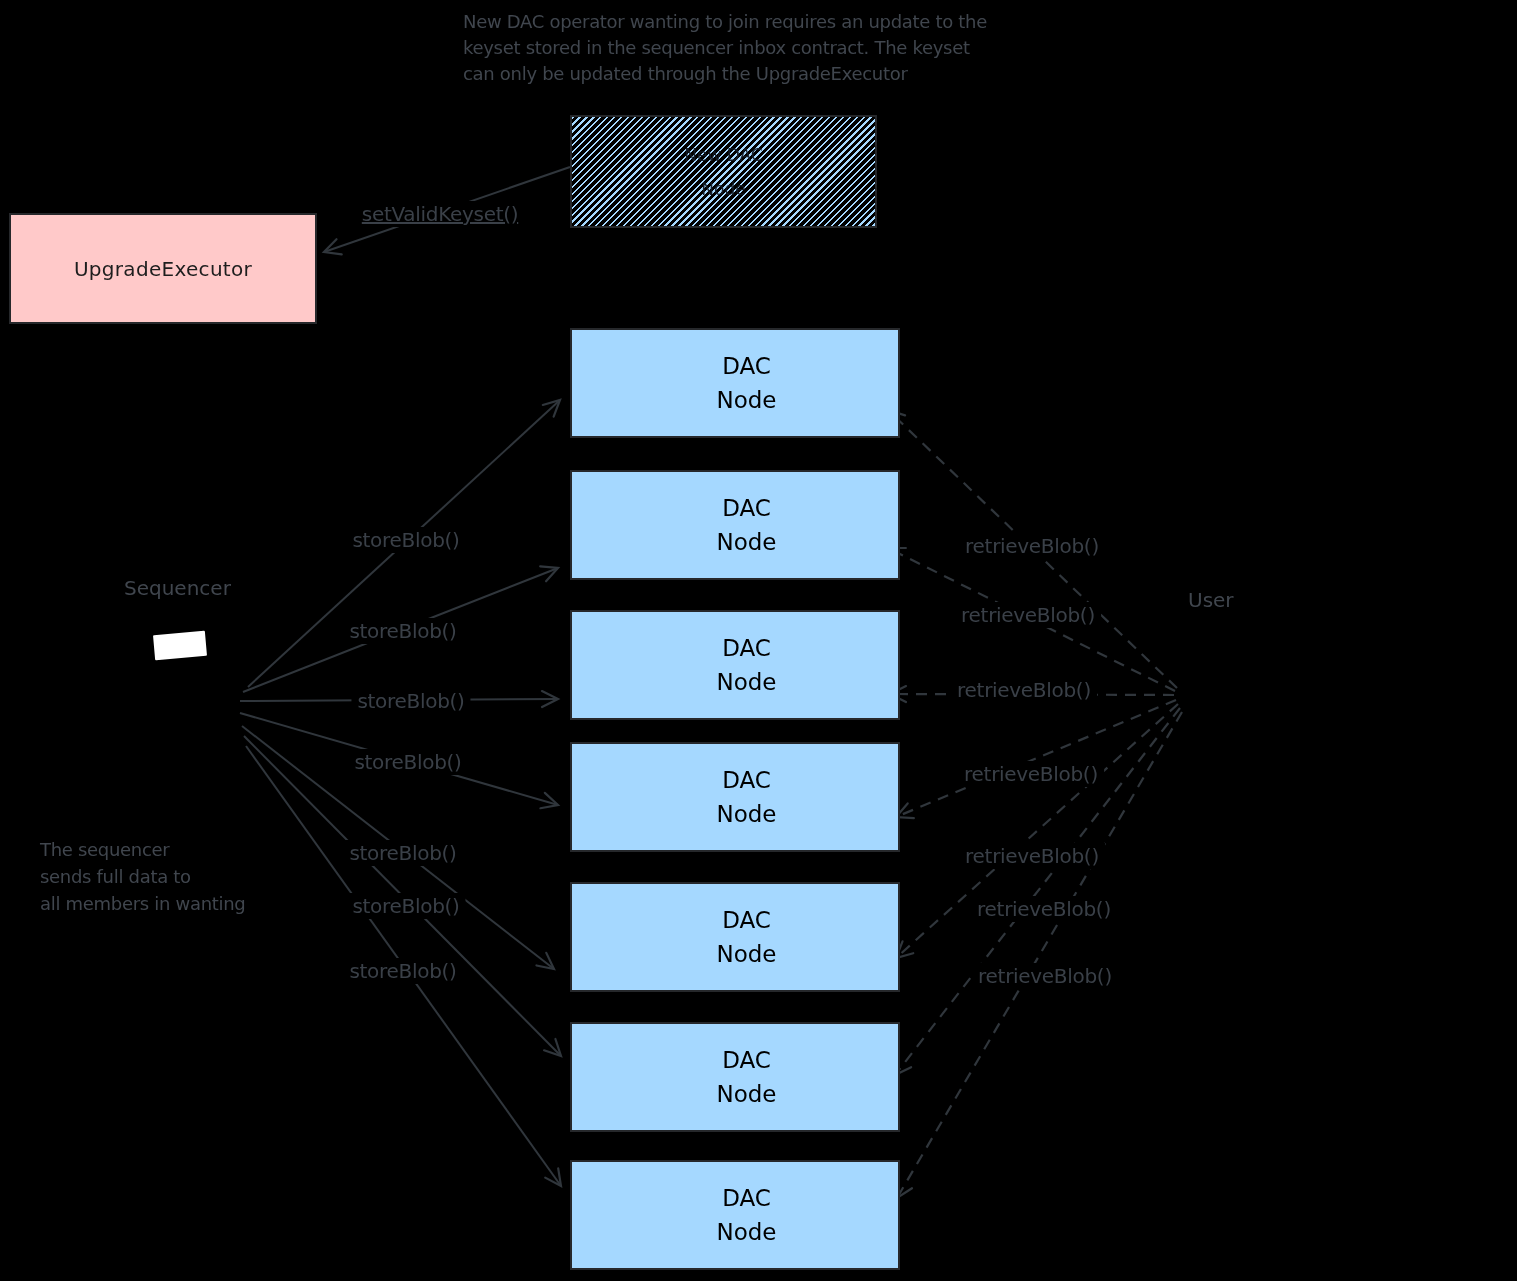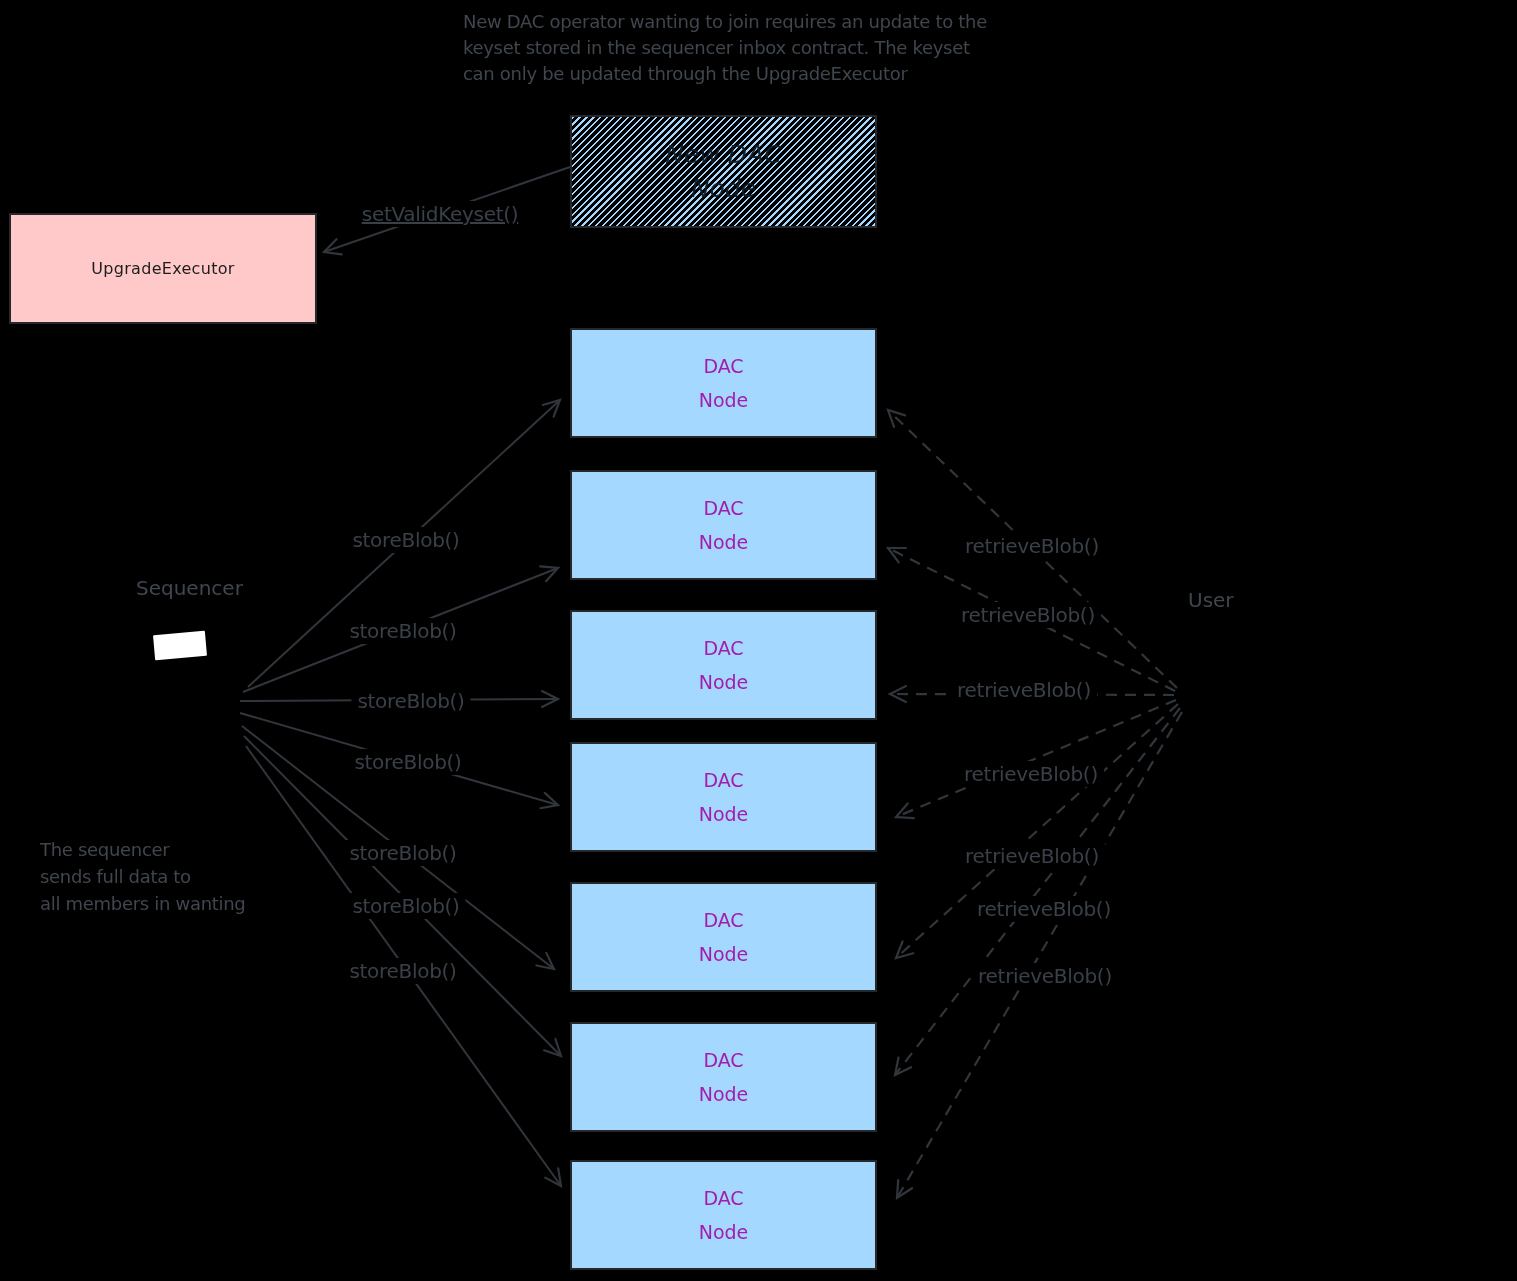--- a/index.html
+++ b/index.html
@@ -8,29 +8,29 @@
     font-family:"DejaVu Sans", sans-serif; overflow:hidden;
   }
   svg.edges { position:absolute; left:0; top:0; }
   .note { position:absolute; color:#40464e; font-size:18px; line-height:26px; letter-spacing:-0.3px; white-space:nowrap; }
   .note .ln { white-space:nowrap; }
   .box {
     position:absolute; left:570px; width:303px; height:106px;
     border:2px solid #26282b; display:flex; flex-direction:column;
     align-items:center; justify-content:center; text-align:center;
   }
-  .dac { background:#a5d8ff; color:#a21caf; font-size:19px; line-height:34px; }
+  .dac { background:#a5d8ff; color:#000000; font-size:23px; line-height:34px;padding-left:23px; }
   .hatched {
     top:115px; height:109px;
     background: repeating-linear-gradient(135deg, #a5d8ff 0px, #a5d8ff 1.6px, #000000 1.6px, #000000 4.9px);
-    color: rgba(18,26,38,0.95); font-size:25px; line-height:34px;font-style:italic;
+    color: rgba(18,26,38,0.95); font-size:17px; line-height:34px;
   }
   .upgrade {
     left:9px; top:213px; width:304px; height:107px;
-    background:#ffc9c9; color:#1e1e1e; font-size:16px; letter-spacing:0.3px;
+    background:#ffc9c9; color:#1e1e1e; font-size:20px; letter-spacing:0.3px;
   }
   .edge-label {
     position:absolute; transform:translate(-50%,-50%);
     background:#000000; color:#3a4048; font-size:20px;
     padding:1px 6px; white-space:nowrap; letter-spacing:-0.3px;
   }
   .plain-label { position:absolute; color:#40464e; font-size:20px; white-space:nowrap; }
   .seq-box {
     position:absolute; left:154px; top:633px; width:52px; height:25px;
     background:#ffffff; transform:rotate(-5deg); border-radius:1px;
@@ -77,21 +77,21 @@
     <div>New DAC</div>
     <div>Node</div>
   </div>
 
   <div class="box upgrade">
     <div>UpgradeExecutor</div>
   </div>
 
   <div class="edge-label" style="left:440px; top:214px;text-decoration:underline;">setValidKeyset()</div>
 
-  <div class="plain-label" style="left:136px; top:576px;">Sequencer</div>
+  <div class="plain-label" style="left:124px; top:576px;">Sequencer</div>
   <div class="seq-box"></div>
 
   <div class="note" style="left:40px; top:836px; line-height:27px;">
     <div class="ln">The sequencer</div>
     <div class="ln">sends full data to</div>
     <div class="ln">all members in wanting</div>
   </div>
 
   <div class="plain-label" style="left:1188px; top:588px;">User</div>
 

